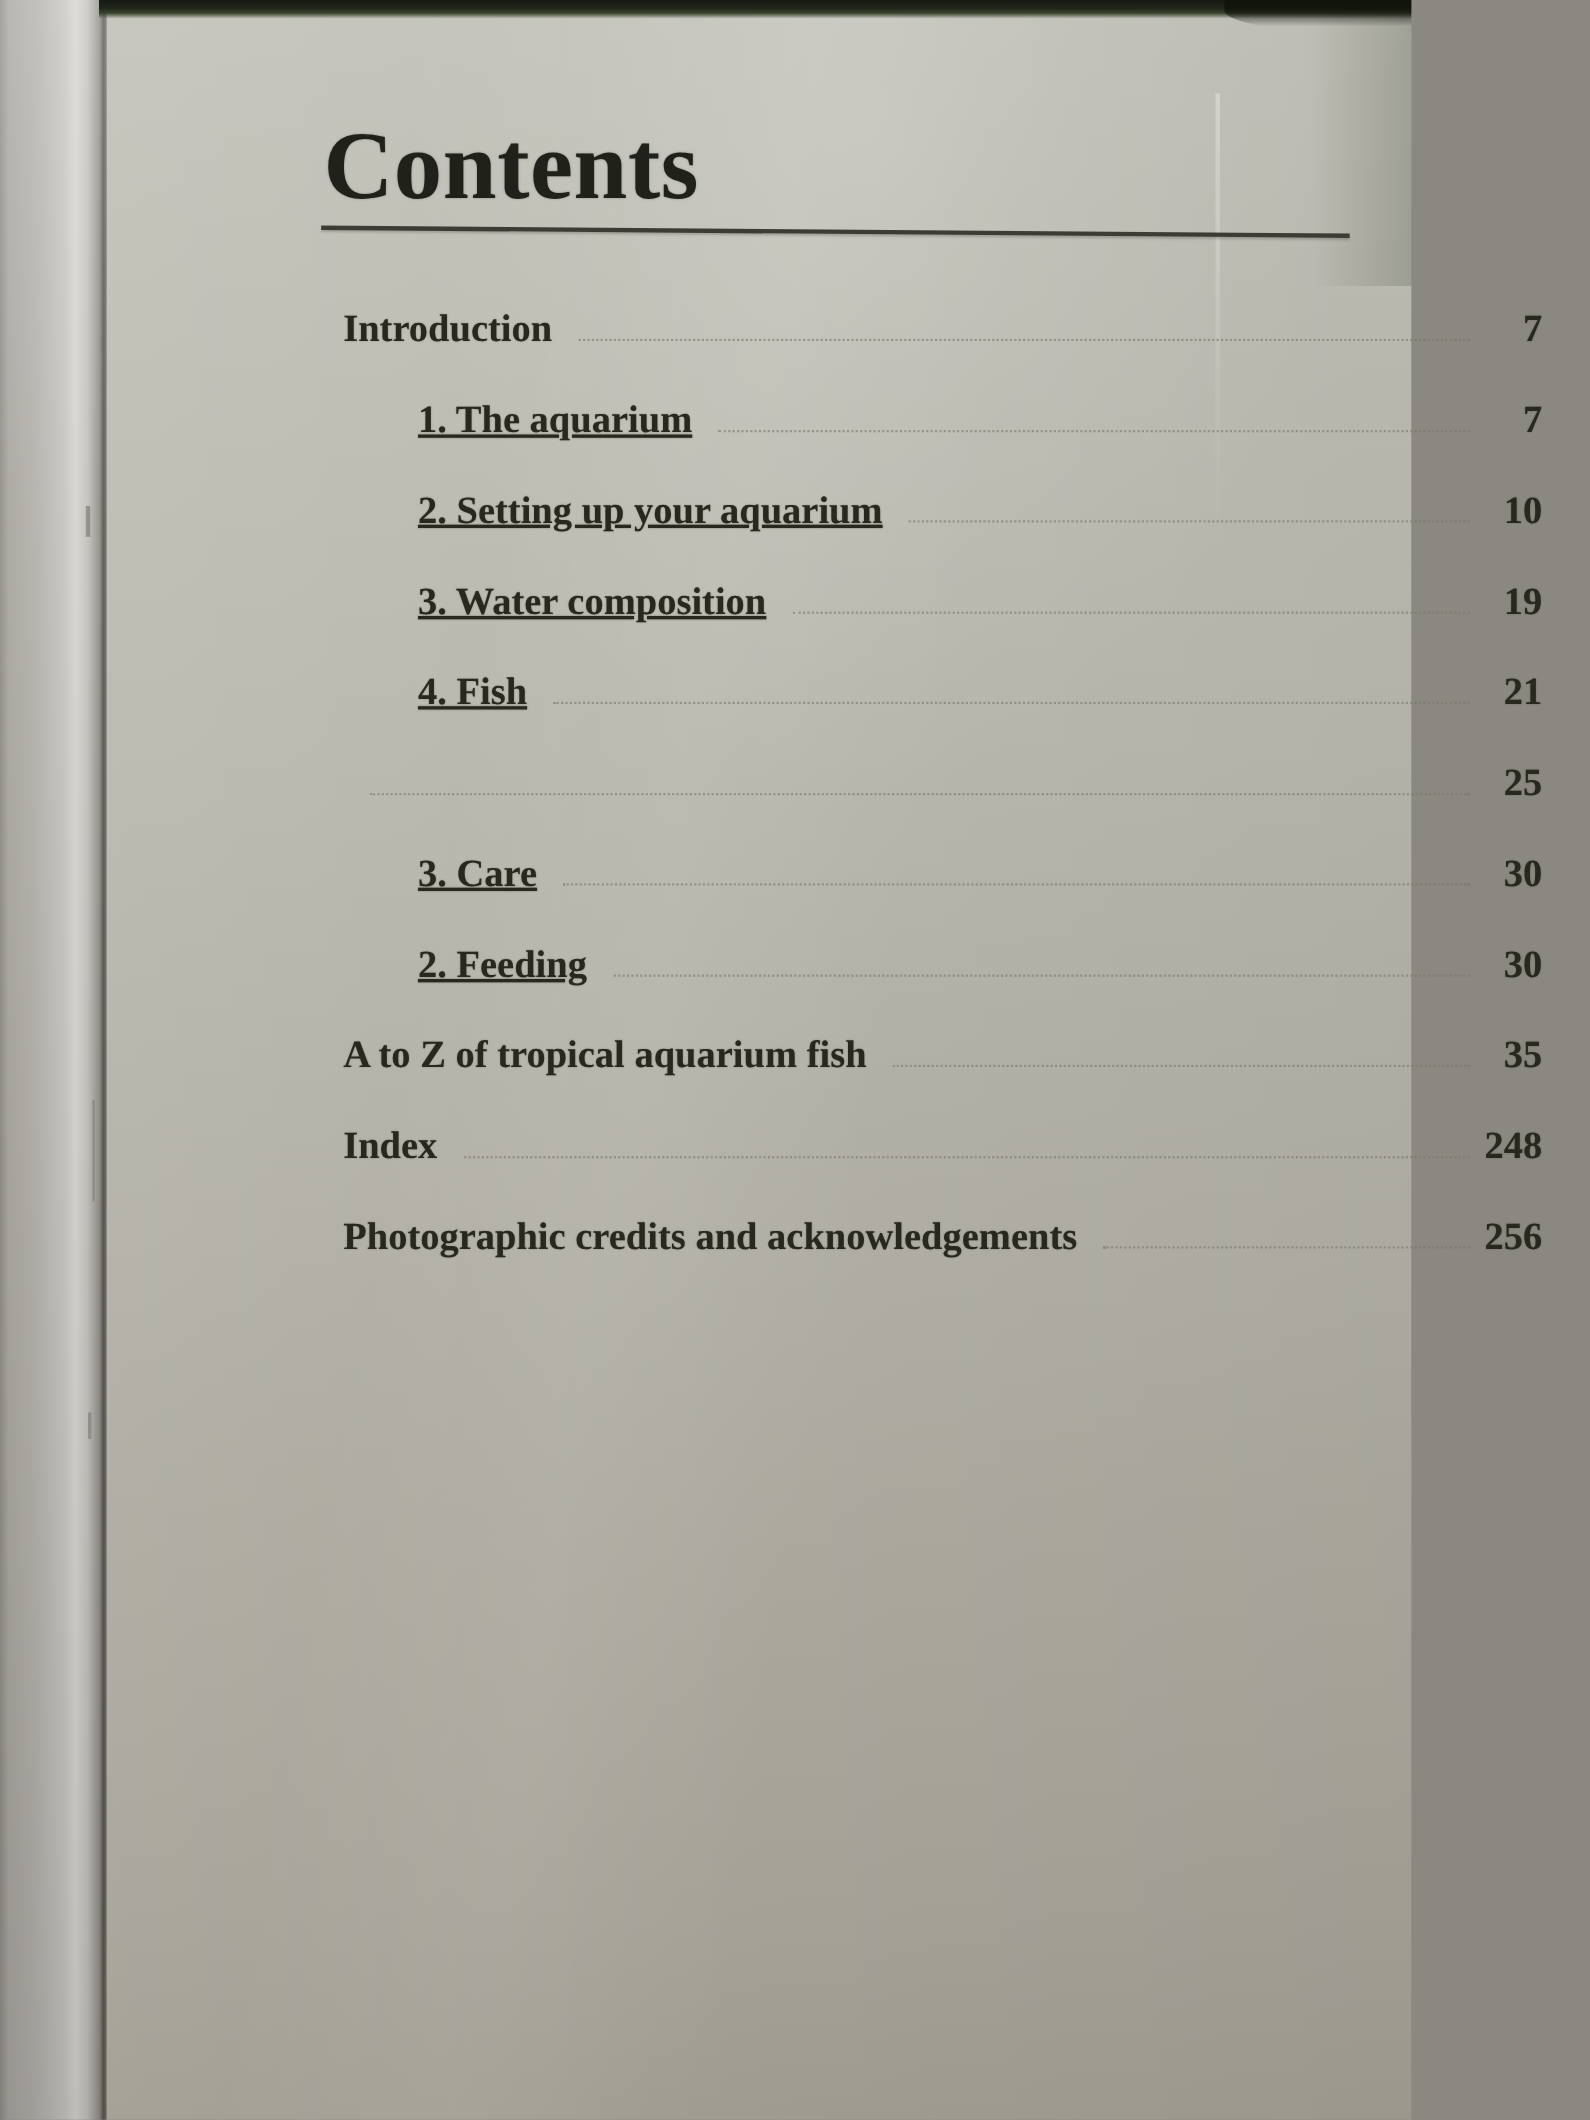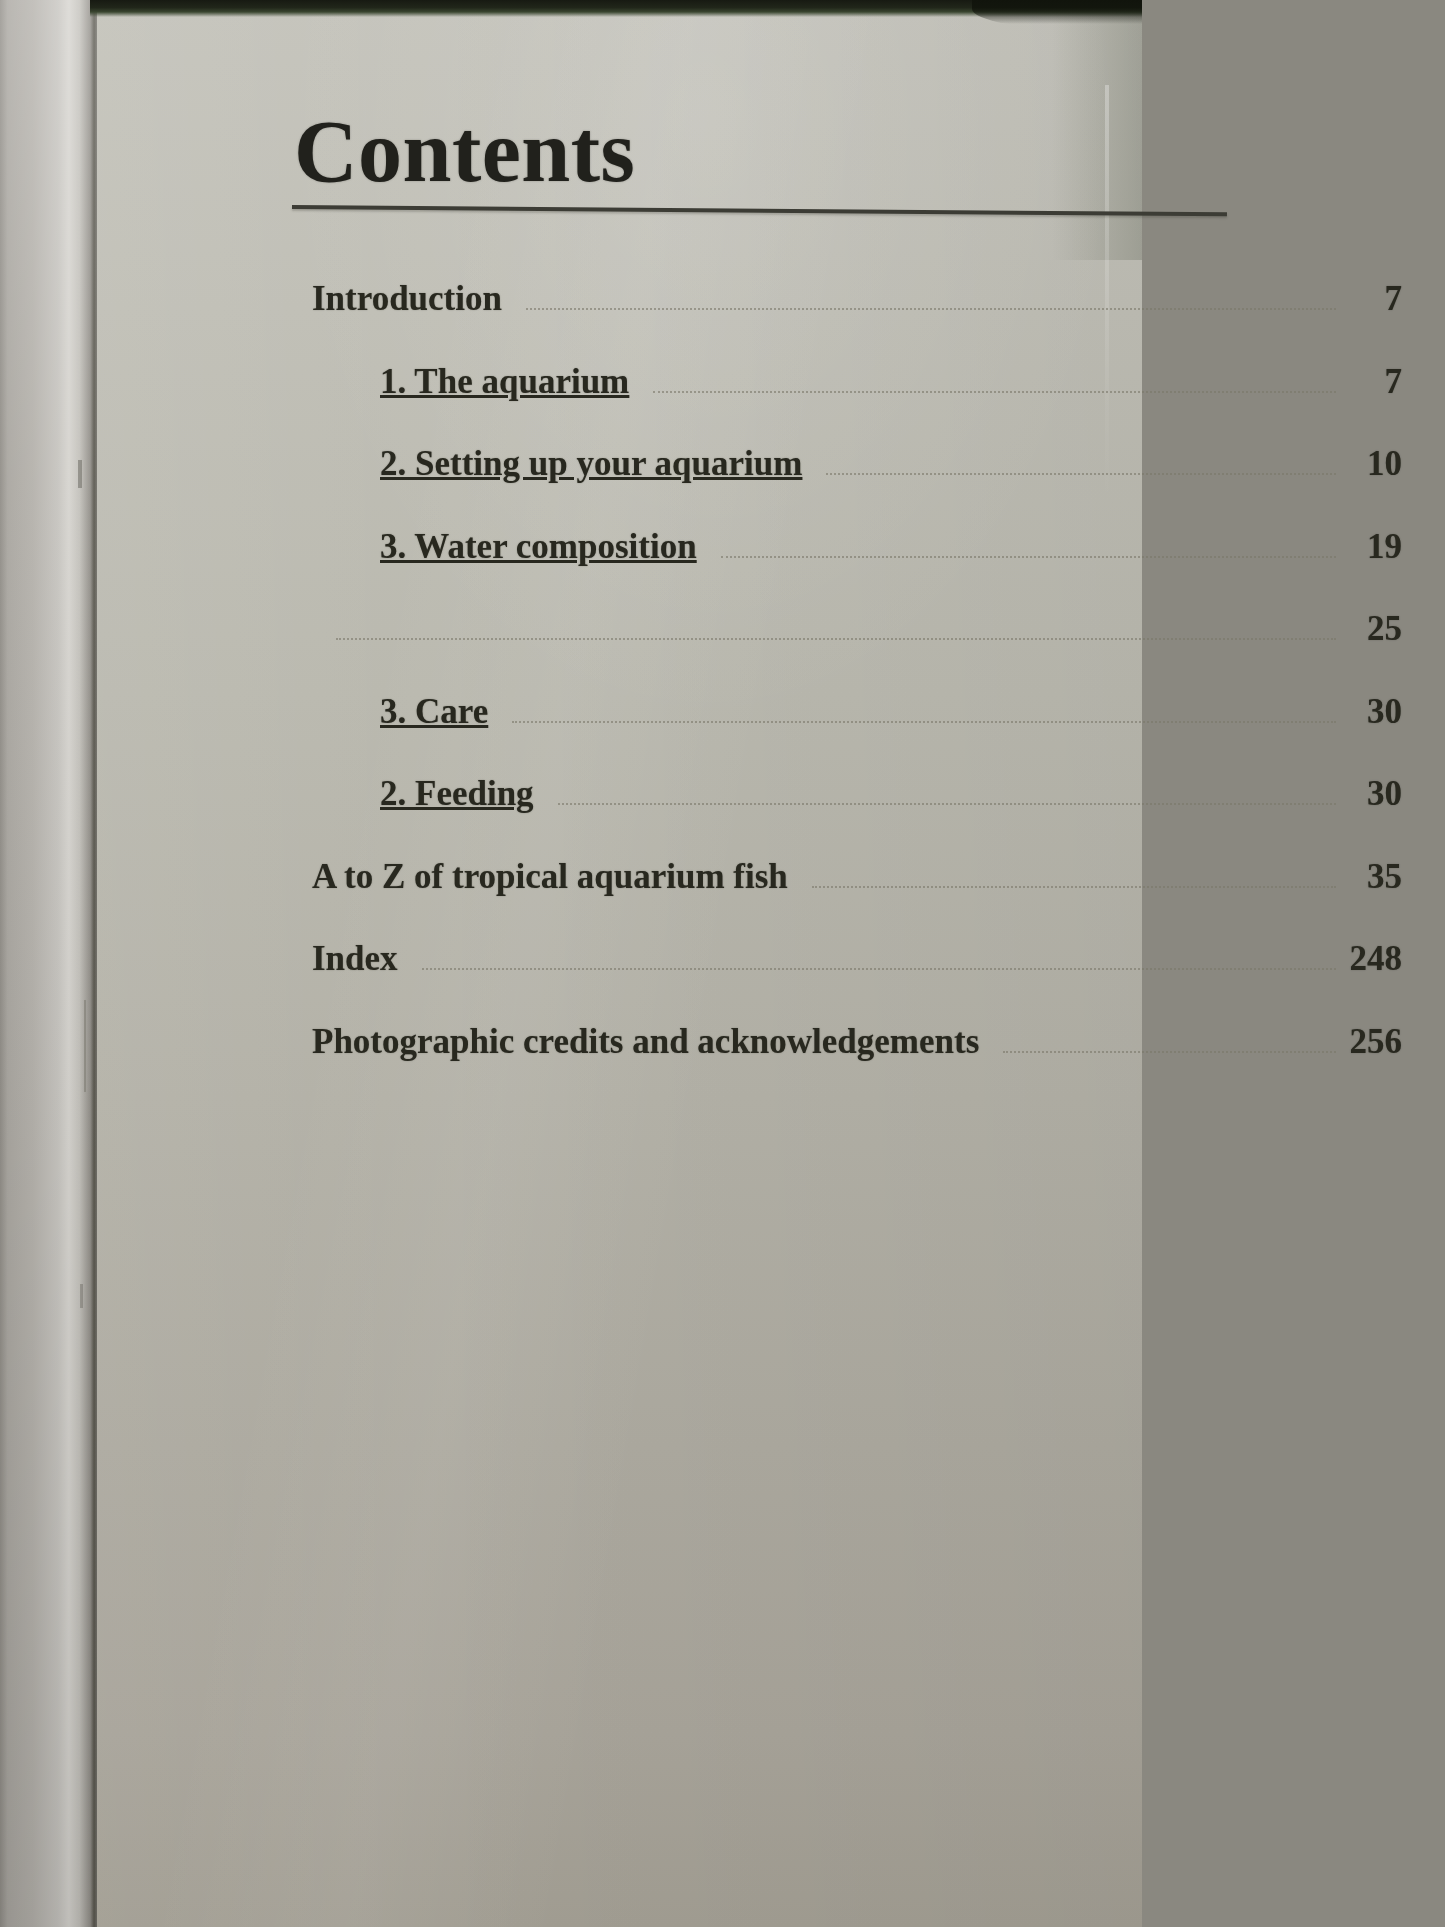--- a/index.html
+++ b/index.html
@@ -7,21 +7,21 @@
     padding: 0;
     width: 1445px;
     height: 1927px;
     overflow: hidden;
     background: #8a8880;
     font-family: "Liberation Serif", serif;
   }
   .photo {
     position: absolute;
     inset: 0;
-    width: 1142px;
+    width: 1283px;
     height: 1927px;
   }
   
   .left-edge {
     position: absolute;
     left: 0; top: 0;
     width: 97px; height: 100%;
     background:
       linear-gradient(180deg, rgba(255,255,255,0.20) 0%, rgba(255,255,255,0.06) 25%, rgba(0,0,0,0.03) 60%, rgba(0,0,0,0.10) 100%),
       linear-gradient(90deg, #908d87 0%, #a9a6a0 8%, #b4b1ab 34%, #c6c4bf 60%, #d6d4cf 71%, #c3c1bb 82%, #93908a 93%, #5a584f 97%, #73716a 100%);
@@ -159,20 +159,25 @@
           <span class="toc-label">2. Setting up your aquarium</span>
           <span class="toc-leader"></span>
           <span class="toc-page">10</span>
         </div>
         <div class="toc-row indent">
           <span class="toc-label">3. Water composition</span>
           <span class="toc-leader"></span>
           <span class="toc-page">19</span>
         </div>
         <div class="toc-row indent">
+          <span class="toc-label">4. Fish</span>
+          <span class="toc-leader"></span>
+          <span class="toc-page">21</span>
+        </div>
+        <div class="toc-row indent">
           <span class="toc-leader"></span>
           <span class="toc-page">25</span>
         </div>
         <div class="toc-row indent">
           <span class="toc-label">3. Care</span>
           <span class="toc-leader"></span>
           <span class="toc-page">30</span>
         </div>
         <div class="toc-row indent">
           <span class="toc-label">2. Feeding</span>

